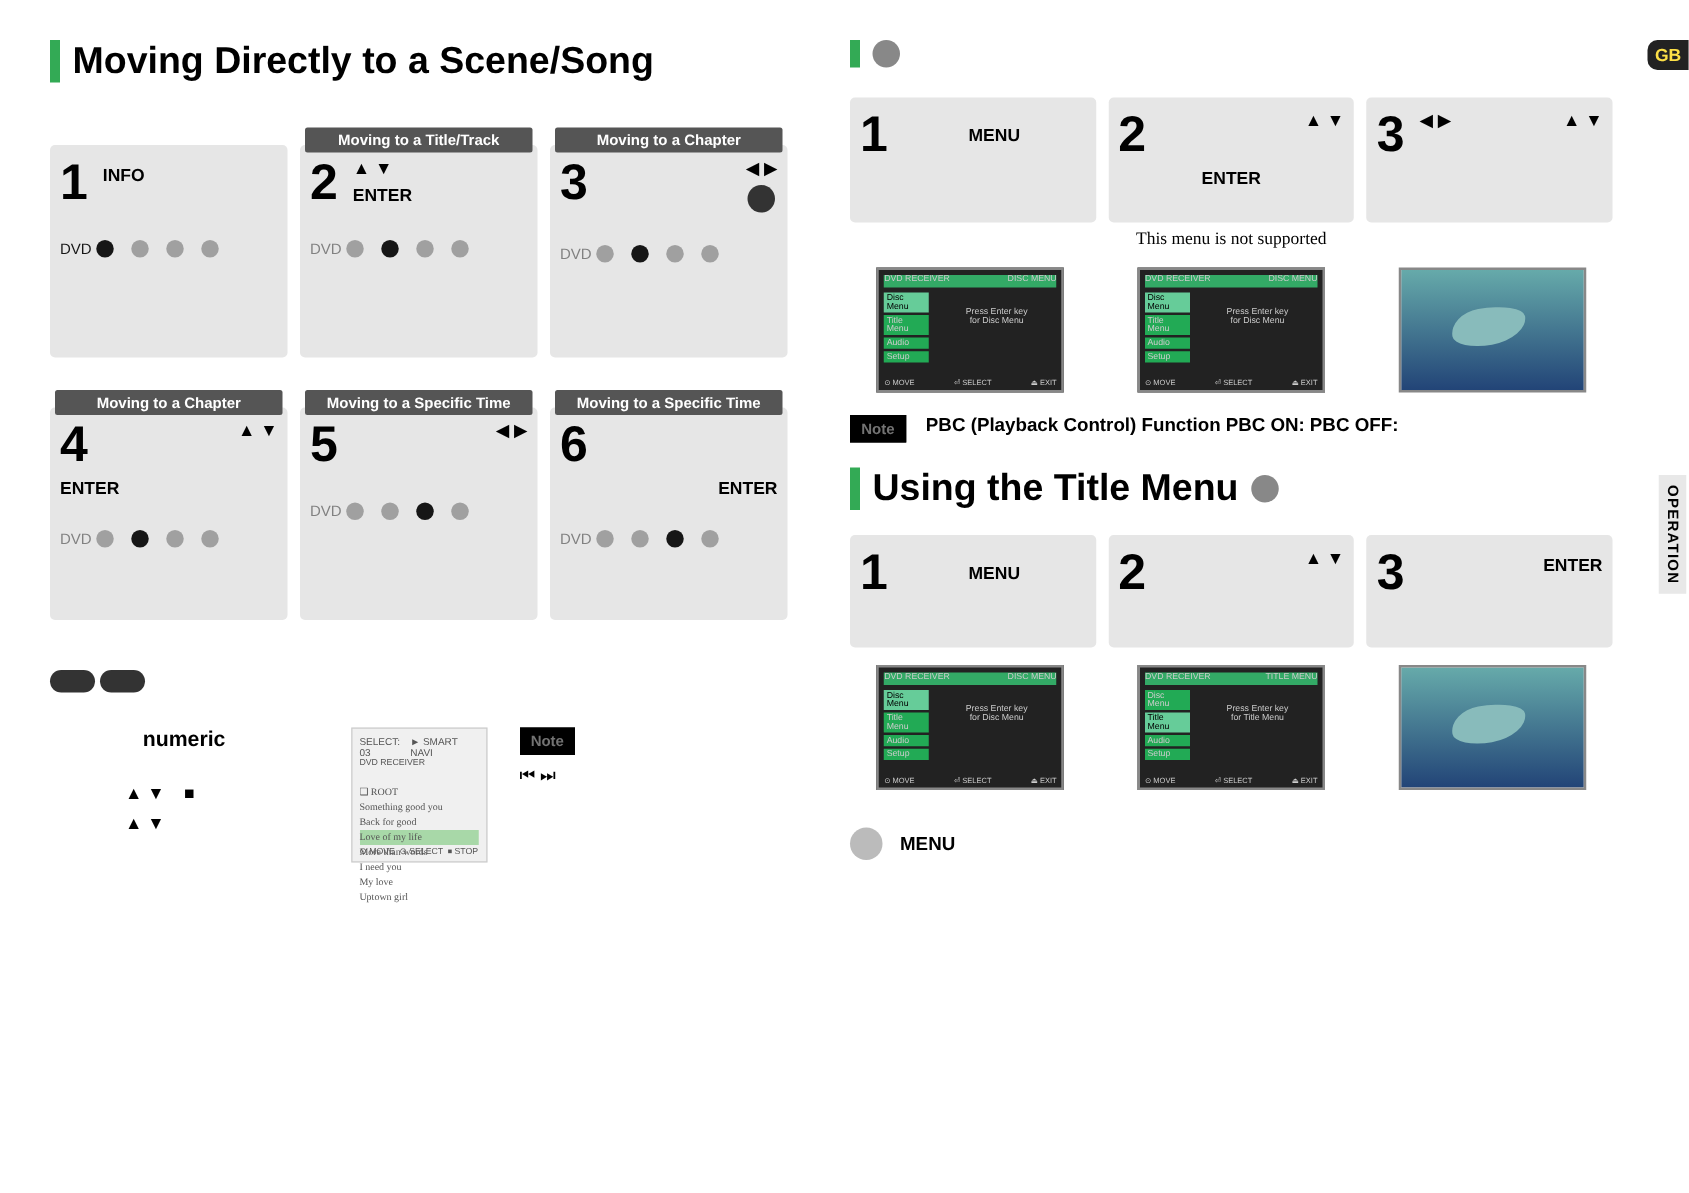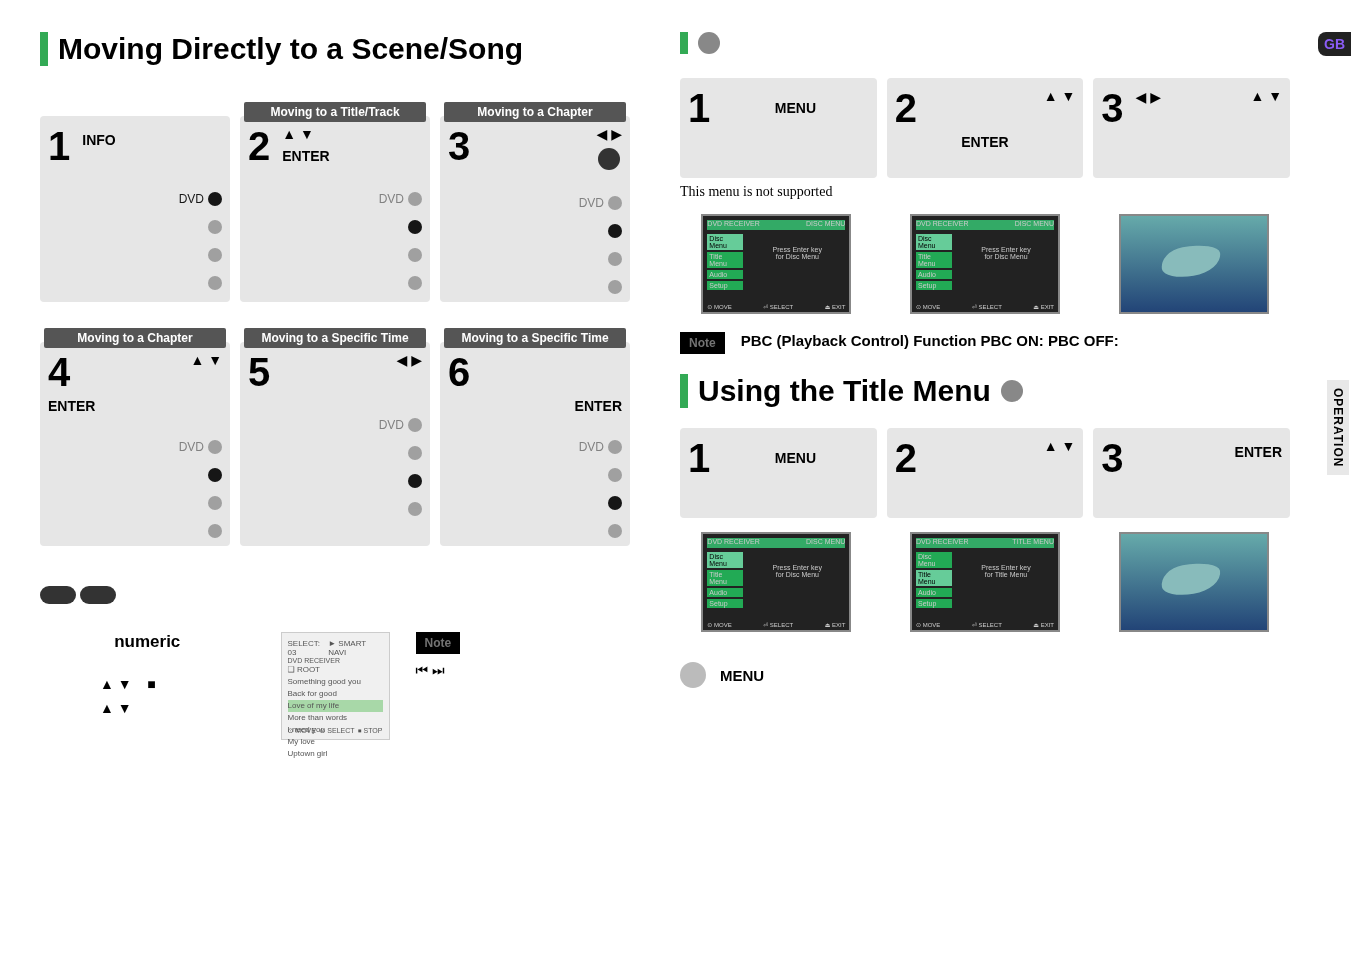--- a/index.html
+++ b/index.html
@@ -1,58 +1,58 @@
 <!DOCTYPE html>
 <html><head>
 <meta charset="utf-8">
 <style>
   * { box-sizing: border-box; margin: 0; padding: 0; }
   body { font-family: Arial, Helvetica, sans-serif; background: #fff; width: 1351px; height: 954px; position: relative; color: #000; }
-  .page-corner { position: absolute; right: 0; top: 32px; background: #222; color: #8b5cf6; font-weight: bold; padding: 4px 6px; border-radius: 8px 0 0 8px; font-size: 14px; }
+  .page-corner { position: absolute; right: 0; top: 32px; background: #222; color: #fde047; font-weight: bold; padding: 4px 6px; border-radius: 8px 0 0 8px; font-size: 14px; }
   .side-tab { position: absolute; right: 2px; top: 380px; writing-mode: vertical-rl; font-size: 12px; font-weight: bold; background: #e8e8e8; padding: 8px 4px; letter-spacing: 1px; }
   .col { position: absolute; }
   .col-left { left: 40px; top: 32px; width: 590px; }
   .col-right { left: 680px; top: 32px; width: 610px; }
   .heading { font-size: 30px; font-weight: bold; border-left: 8px solid #3a5; padding-left: 10px; margin-bottom: 20px; display: flex; align-items: center; gap: 10px; }
   .heading .disc-indicator { width: 22px; height: 22px; border-radius: 50%; background: #888; }
   .grid3 { display: grid; grid-template-columns: repeat(3, 1fr); gap: 10px; }
   .step-card { background: #e6e6e6; border-radius: 4px; position: relative; padding: 10px 8px 8px; min-height: 170px; }
   .step-title-bar { position: absolute; top: -14px; left: 4px; right: 4px; background: #555; color: #fff; font-size: 12px; font-weight: bold; text-align: center; padding: 3px 4px; border-radius: 2px; }
   .step-num { font-size: 40px; font-weight: bold; line-height: 1; }
   .step-label { font-size: 14px; font-weight: bold; margin-top: 6px; }
   .step-top { display: flex; align-items: flex-start; gap: 12px; }
   .dir-arrows { font-size: 14px; margin-left: auto; white-space: nowrap; }
-  .osd-row { display: flex; gap: 14px; align-items: flex-end; margin-top: 26px; opacity: .9; flex-direction: column; }
+  .osd-row { display: flex; gap: 14px; align-items: flex-start; margin-top: 26px; opacity: .9; }
   .osd-ic { font-size: 12px; color: #777; display: inline-flex; align-items: center; gap: 4px; }
   .osd-ic.active { color: #000; }
   .osd-ic .circle { width: 14px; height: 14px; border-radius: 50%; background: #999; display: inline-block; }
   .osd-ic.active .circle { background: #000; }
   .pills { display: flex; gap: 4px; margin-bottom: 8px; }
   .pill { width: 36px; height: 18px; border-radius: 10px; background: #333; }
   .remote-mini { position: relative; width: 109px; height: 108px; background: #f0f0f0; border: 1px solid #ccc; font-size: 8px; color: #555; padding: 6px; }
   .remote-mini .rm-hdr { display: flex; justify-content: space-between; font-size: 8px; }
-  .remote-mini .rm-list { margin-top: 0; }
+  .remote-mini .rm-list { margin-top: 14px; font-family: Liberation Serif, serif; }
   .remote-mini .rm-list div { line-height: 12px; }
   .remote-mini .rm-list .hl { background: #a8d8a8; }
   .remote-mini .rm-foot { position: absolute; bottom: 4px; left: 6px; right: 6px; display: flex; justify-content: space-between; font-size: 7px; }
   .note-badge { background: #000; color: #737373; font-size: 12px; font-weight: bold; padding: 3px 8px; border: 1px solid #000; display: inline-block; }
   .section-gap { margin-top: 40px; }
   .mp3-row { display: flex; gap: 26px; align-items: flex-start; margin-top: 28px; }
   .skip-row { display: flex; gap: 6px; font-size: 14px; margin-top: 8px; }
   .small-arrows-block { margin-top: 24px; font-size: 14px; display: flex; flex-direction: column; gap: 8px; padding-left: 60px; }
   .screenshot-mini { width: 150px; height: 100px; background: #222; border: 2px solid #888; position: relative; font-size: 7px; color: #ccc; }
   .screenshot-mini .sm-bar { position: absolute; top: 4px; left: 4px; right: 4px; height: 10px; background: #3a6; }
   .screenshot-mini .sm-side { position: absolute; left: 4px; top: 18px; width: 36px; display: flex; flex-direction: column; gap: 2px; }
   .screenshot-mini .sm-side span { background: #2a5; padding: 1px 2px; }
   .screenshot-mini .sm-side span.sel { background: #6c9; color: #000; }
   .screenshot-mini .sm-msg { position: absolute; left: 48px; top: 30px; right: 6px; text-align: center; }
   .screenshot-mini .sm-foot { position: absolute; bottom: 2px; left: 4px; right: 4px; display: flex; justify-content: space-between; font-size: 6px; }
   .dolphin { width: 150px; height: 100px; background: linear-gradient(180deg, #6aa 0%, #247 100%); border: 2px solid #888; position: relative; }
   .dolphin::after { content:""; position:absolute; left:40px; top:30px; width:60px; height:30px; background:#8bb; border-radius: 40% 60% 50% 50% / 60% 40% 60% 40%; transform: rotate(-10deg); }
-  .not-supported { font-family: "Times New Roman", serif; font-size: 14px; margin: 6px 0 6px; }
+  .not-supported { text-align: center; font-family: "Times New Roman", serif; font-size: 14px; margin: 6px 0 6px; }
   .note-block { display: flex; gap: 16px; align-items: flex-start; margin-top: 18px; }
   .note-lines { font-size: 15px; font-weight: bold; display: flex; flex-direction: row; gap: 4px; }
   .footer-bullet { margin-top: 30px; display: flex; align-items: center; gap: 14px; font-weight: bold; font-size: 15px; }
   .footer-bullet .dot { width: 26px; height: 26px; border-radius: 50%; background: #bbb; }
   .row-screens { display: grid; grid-template-columns: repeat(3, 1fr); gap: 16px; margin-top: 14px; }
   .row-screens > div { display:flex; justify-content:center; }
 </style>
 </head>
 <body>
 

